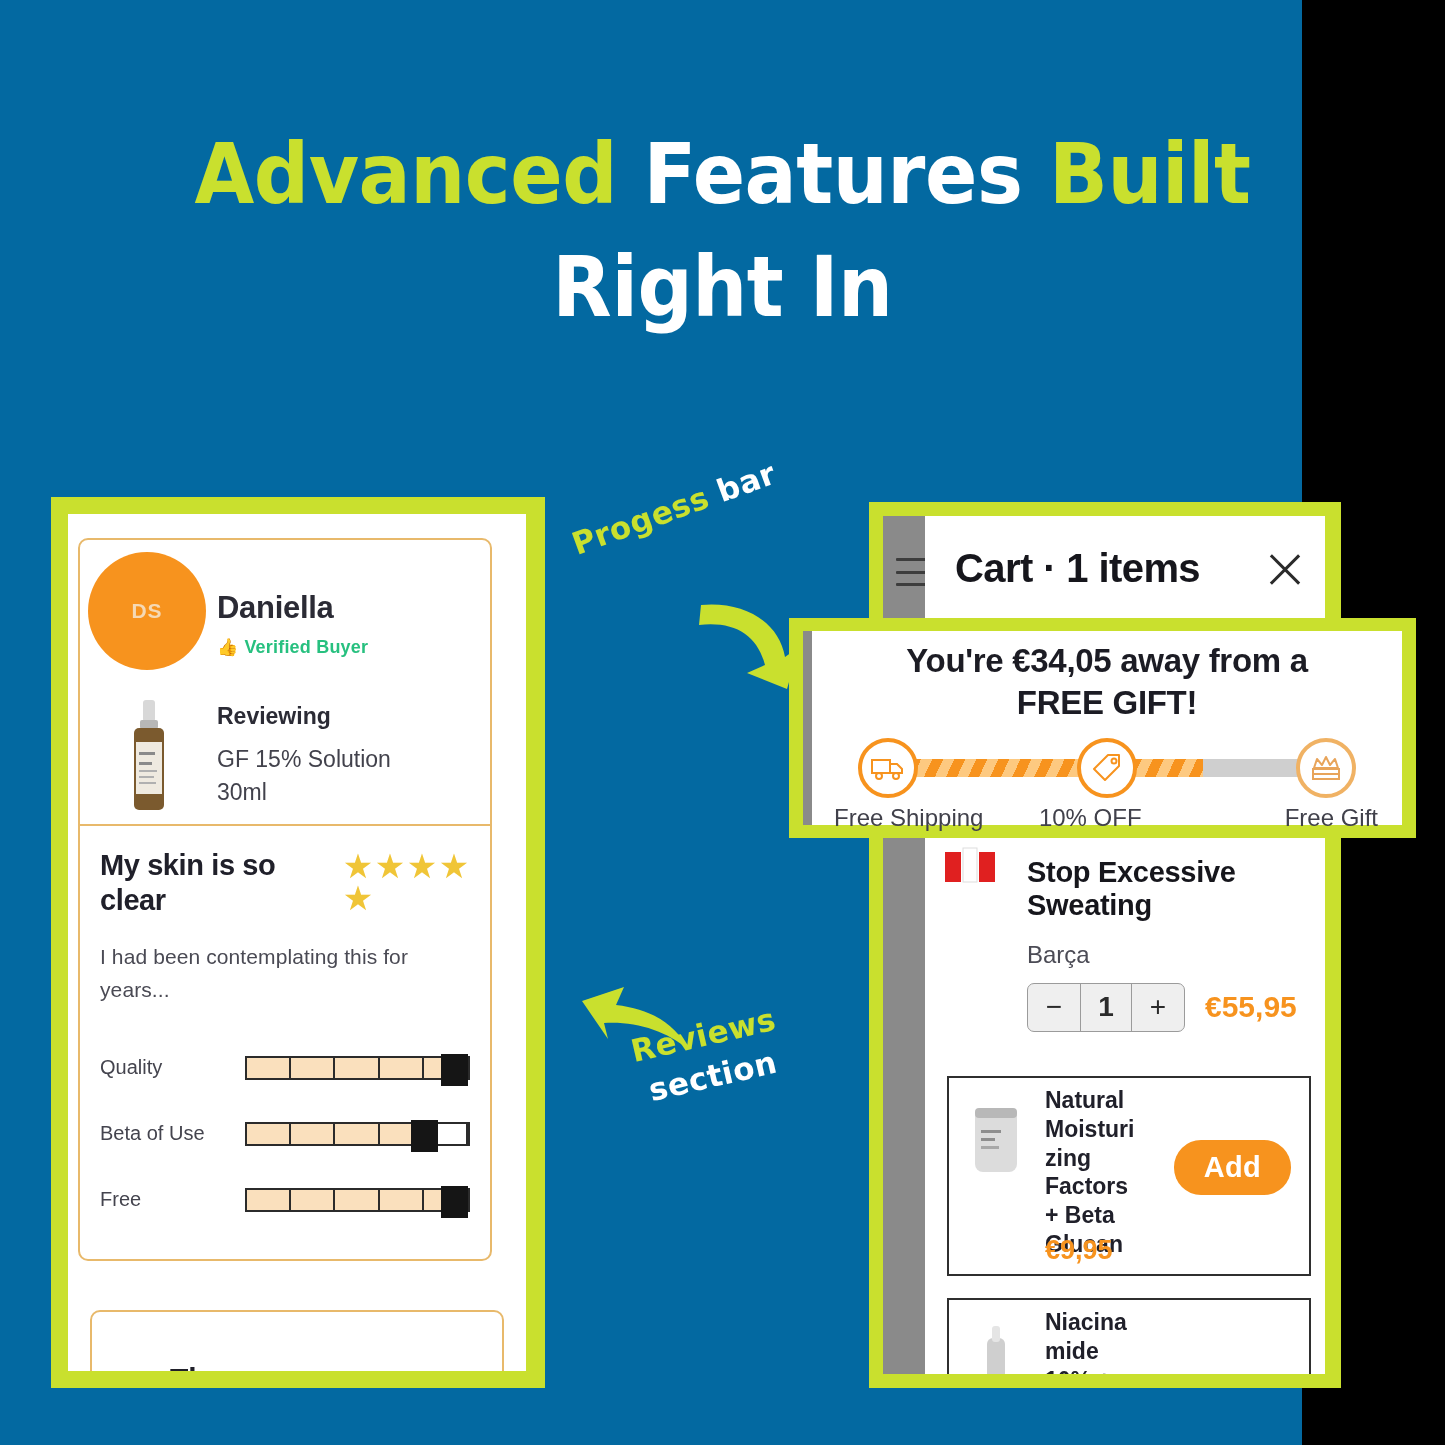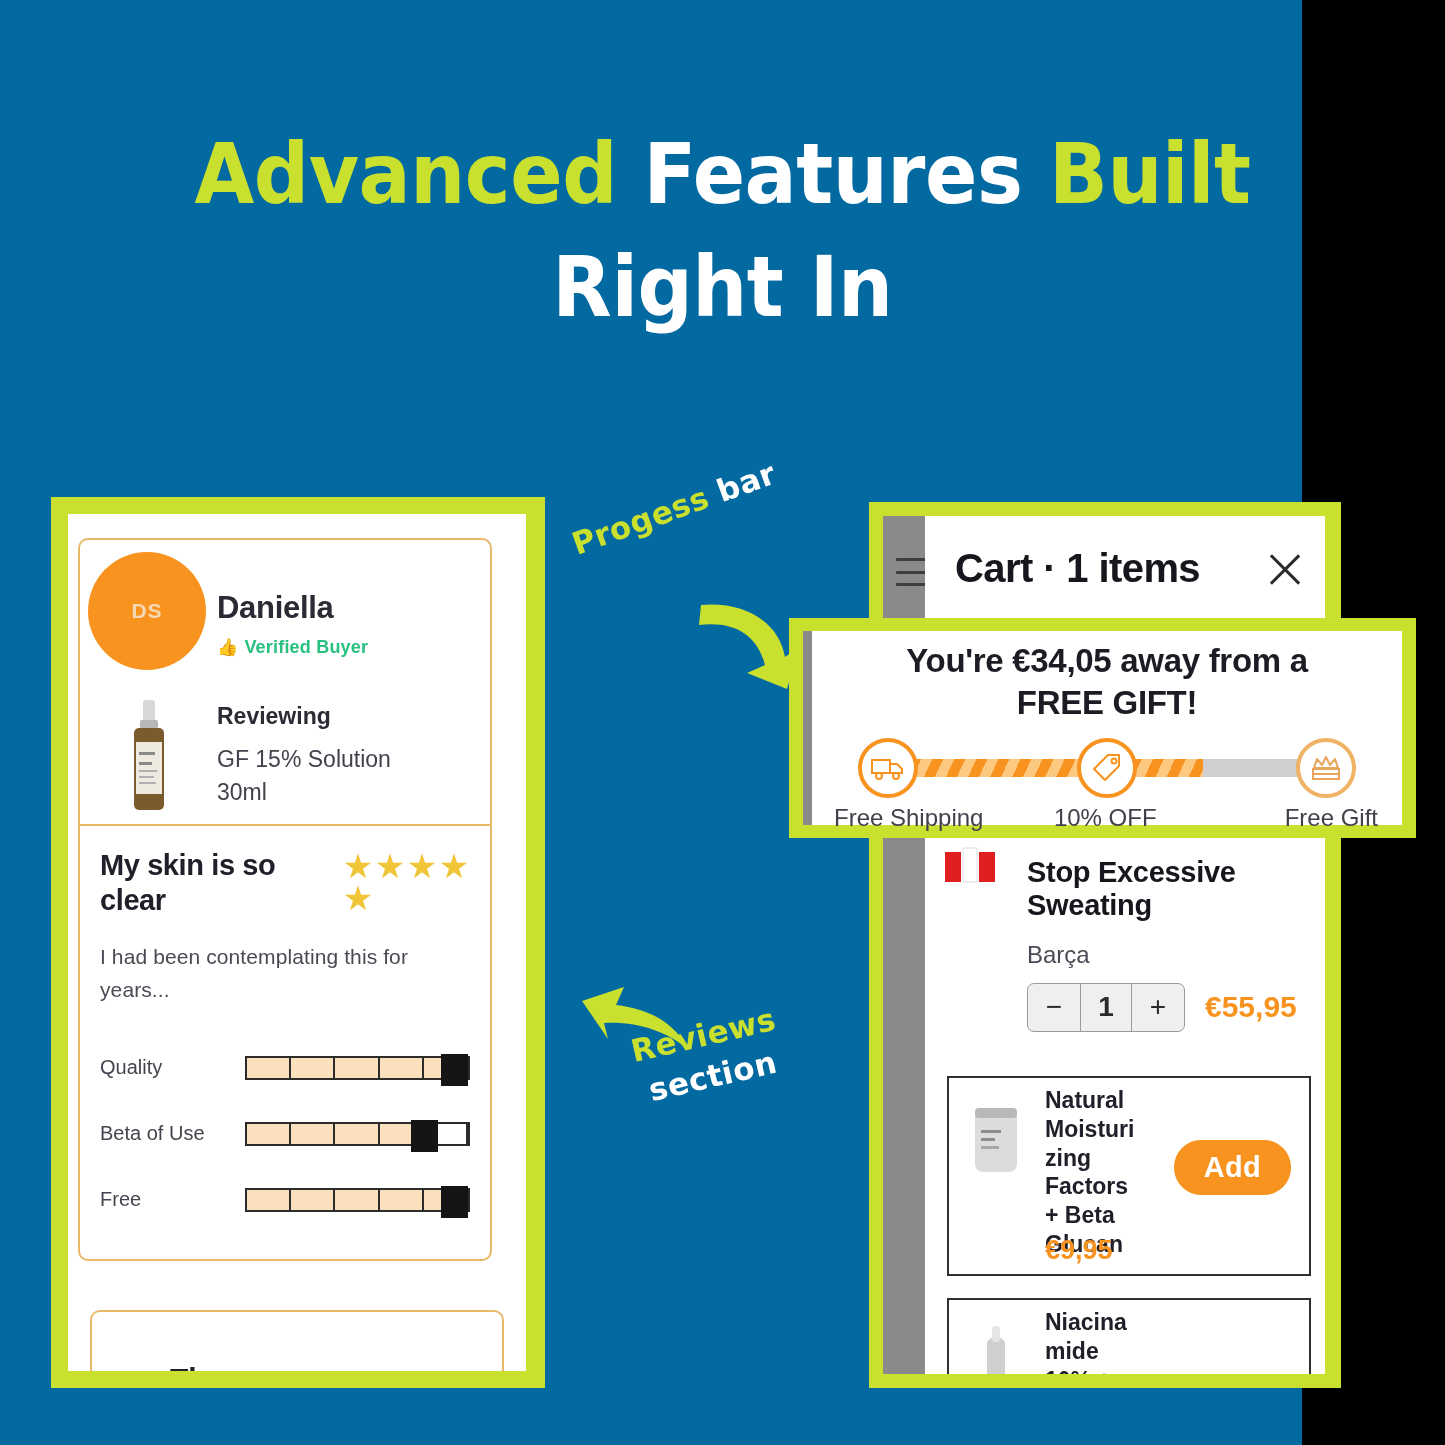--- a/index.html
+++ b/index.html
@@ -215,21 +215,21 @@
   }
   .milestone.m1 { left: 30px; }
   .milestone.m2 { left: 50%; margin-left: -30px; }
   .milestone.m3 { right: 30px; border-color: #f0b264; }
   .ms-labels {
     position: relative; margin-top: 4px; height: 40px;
     font-size: 24px; color: #41414b;
   }
   .ms-labels span { position: absolute; top: 0; white-space: nowrap; }
   .lbl1 { left: 6px; }
-  .lbl2 { left: 47%; transform: translateX(-50%); margin-left: 15px; }
+  .lbl2 { left: 47%; transform: translateX(-50%); }
   .lbl3 { right: 8px; }
 
   
   .cart-item {
     position: absolute; left: 30px; top: 340px; right: 16px;
   }
   .ci-thumb {
     position: absolute; left: -16px; top: -10px; width: 70px; height: 60px;
   }
   .ci-title {

